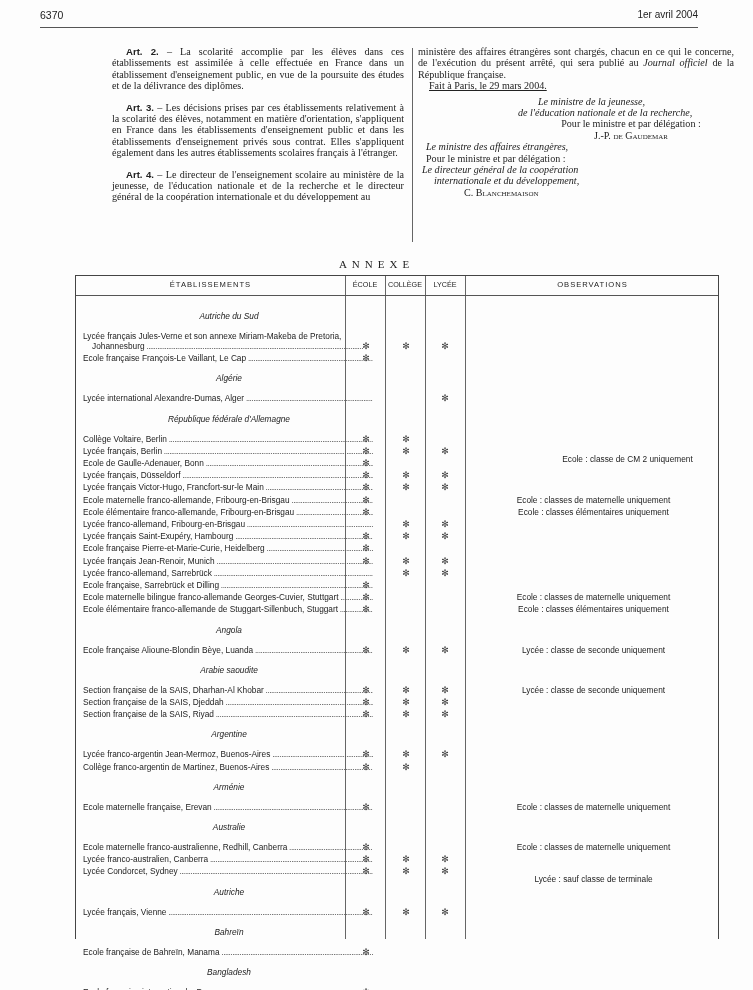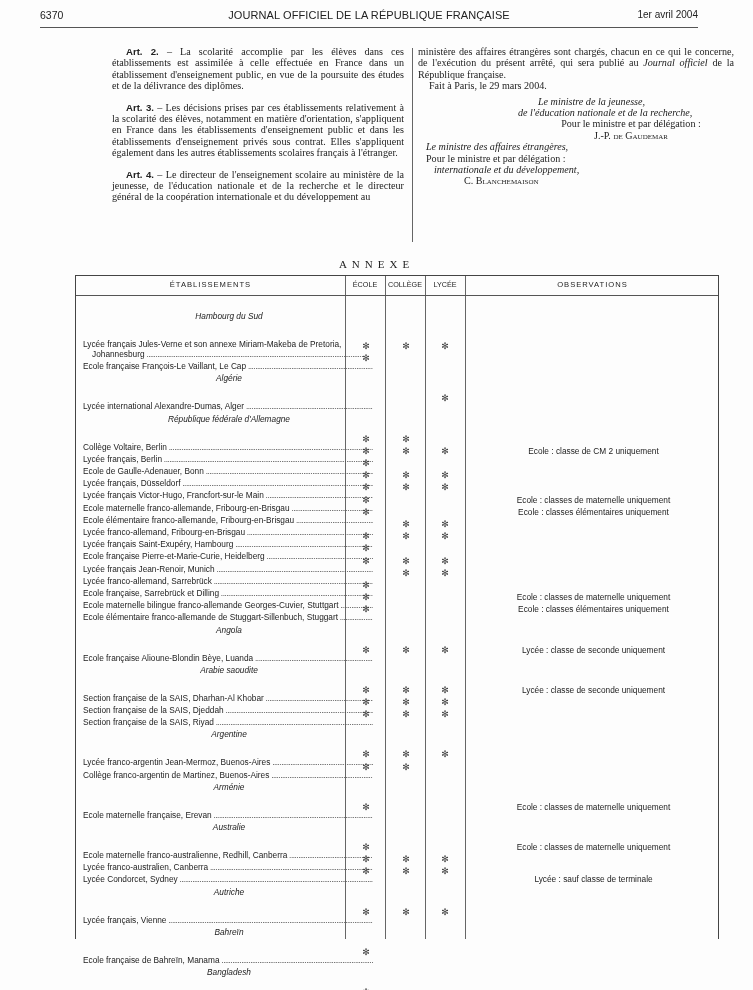--- a/index.html
+++ b/index.html
@@ -16,50 +16,49 @@
 
   
   #cols { position: absolute; left: 76px; top: 46px; width: 622px; height: 200px; margin-left: 36px; }
   #left-col { position: absolute; left: 0; top: 0; width: 292px; font-size: 10.1px; line-height: 11.4px; text-align: justify; }
   #left-col p { margin: 0 0 10px 0; text-indent: 14px; }
   #left-col b { font-family: "Liberation Sans", "DejaVu Sans", sans-serif; font-weight: bold; font-size: 9.6px; }
   #col-sep { position: absolute; left: 300px; top: 2px; height: 194px; border-left: 1px solid #666; }
   #right-col { position: absolute; left: 306px; top: 0; width: 316px; font-size: 10.1px; line-height: 11.4px; }
   #right-col p { margin: 0; }
   #right-col .just { text-align: justify; }
-  #right-col .indent { padding-left: 11px; }
+  #right-col .indent { padding-left: 11px; text-decoration: underline; }
   .ctr { text-align: center; }
   .it { font-style: italic; }
   .sc { font-variant: small-caps; }
 
   
   #annexe-title { position: absolute; left: 0; width: 753px; top: 258px; text-align: center; font-size: 11px; letter-spacing: 5px; }
 
   #tbl { position: absolute; left: 75px; top: 275px; width: 644px; height: 664px; border: 1px solid #444; border-bottom: none; box-sizing: border-box; }
   #tbl .vline { position: absolute; top: 0; bottom: 0; border-left: 1px solid #666; }
   #tbl .hline { position: absolute; left: 0; right: 0; top: 19px; border-top: 1px solid #555; }
   .th { position: absolute; top: 4px; font-size: 7.6px; letter-spacing: 1px; text-align: center; }
   .th-small { letter-spacing: 0; font-size: 7.2px; }
 
   .row { position: absolute; left: 0; width: 644px; font-size: 8.3px; line-height: 10px; }
-  .row .name { position: absolute; left: 7px; width: 290px; white-space: nowrap; overflow: hidden; margin-top: 8px; }
+  .row .name { position: absolute; left: 7px; width: 290px; white-space: nowrap; overflow: hidden; }
   .row .name .lead { color: #555; letter-spacing: -0.5px; }
   .row .country { position: absolute; left: 0; width: 306px; text-align: center; font-style: italic; }
   .star { position: absolute; width: 20px; text-align: center; font-size: 9px; color: #333; }
   .s-ecole { left: 280px; }
   .s-college { left: 320px; }
   .s-lycee { left: 359px; }
   .obs { position: absolute; left: 391px; width: 253px; text-align: center; }
 </style>
 </head>
 <body class="serif">
 
 <div id="hdr" class="sans">
   <span class="pg">6370</span>
-  <div class="ttl">JOURNAL OFFICIEL DE LA RÉPUBLIQUE FRANÇAISE</div>
   <span class="dt">1er avril 2004</span>
   <div class="rule"></div>
 </div>
 
 <div id="cols">
   <div id="left-col">
     <p><b>Art. 2.</b><span> – La scolarité accomplie par les élèves dans ces établissements est assimilée à celle effectuée en France dans un établissement d'enseignement public, en vue de la poursuite des études et de la délivrance des diplômes.</span></p>
     <p><b>Art. 3.</b><span> – Les décisions prises par ces établissements relativement à la scolarité des élèves, notamment en matière d'orientation, s'appliquent en France dans les établissements d'enseignement public et dans les établissements d'enseignement privés sous contrat. Elles s'appliquent également dans les autres établissements scolaires français à l'étranger.</span></p>
     <p><b>Art. 4.</b><span> – Le directeur de l'enseignement scolaire au ministère de la jeunesse, de l'éducation nationale et de la recherche et le directeur général de la coopération internationale et du développement au</span></p>
   </div>
@@ -67,20 +66,21 @@
   <div id="right-col">
     <p class="just"><span>ministère des affaires étrangères sont chargés, chacun en ce qui le concerne, de l'exécution du présent arrêté, qui sera publié au </span><i>Journal officiel</i><span> de la République française.</span></p>
     <p class="indent">Fait à Paris, le 29 mars 2004.</p>
     <div style="height:4px"></div>
     <p class="it" style="padding-left:120px">Le ministre de la jeunesse,</p>
     <p class="it" style="padding-left:100px">de l'éducation nationale et de la recherche,</p>
     <p class="ctr" style="padding-left:110px">Pour le ministre et par délégation :</p>
     <p class="ctr sc" style="padding-left:110px">J.-P. de Gaudemar</p>
     <p class="it" style="padding-left:8px">Le ministre des affaires étrangères,</p>
     <p style="padding-left:8px">Pour le ministre et par délégation :</p>
+    <p class="it" style="padding-left:4px">Le directeur général de la coopération</p>
     <p class="it" style="padding-left:16px">internationale et du développement,</p>
     <p class="sc" style="padding-left:46px">C. Blanchemaison</p>
   </div>
 </div>
 
 <div id="annexe-title">ANNEXE</div>
 
 <div id="tbl" class="sans">
   <div class="vline" style="left:269px"></div>
   <div class="vline" style="left:309px"></div>
@@ -89,21 +89,21 @@
   <div class="hline"></div>
 
   <div class="th" style="left:0;width:269px">ÉTABLISSEMENTS</div>
   <div class="th th-small" style="left:269px;width:40px">ÉCOLE</div>
   <div class="th th-small" style="left:309px;width:40px">COLLÈGE</div>
   <div class="th th-small" style="left:349px;width:40px">LYCÉE</div>
   <div class="th" style="left:389px;width:255px">OBSERVATIONS</div>
 
   <div id="rows">
       <div class="row" style="top: 35px;">
-        <span class="country">Hambourg du Sud</span>
+        <span class="country">Autriche du Sud</span>
       </div>
       <div class="row" style="top: 55px;">
         <span class="name">Lycée français Jules-Verne et son annexe Miriam-Makeba de Pretoria,</span>
         <span class="name" style="top: 10px; left: 16px; width: 281px;"><span>Johannesburg</span><span class="lead"> ........................................................................................................................</span></span>
         <span class="star s-ecole" style="top: 10px;">✻</span>
         <span class="star s-college" style="top: 10px;">✻</span>
         <span class="star s-lycee" style="top: 10px;">✻</span>
       </div>
       <div class="row" style="top: 77.2px;">
         <span class="name"><span>Ecole française François-Le Vaillant, Le Cap</span><span class="lead"> ........................................................................................................................</span></span>
@@ -122,21 +122,21 @@
       <div class="row" style="top: 157.6px;">
         <span class="name"><span>Collège Voltaire, Berlin</span><span class="lead"> ........................................................................................................................</span></span>
         <span class="star s-ecole" style="top: 0px;">✻</span>
         <span class="star s-college" style="top: 0px;">✻</span>
       </div>
       <div class="row" style="top: 169.8px;">
         <span class="name"><span>Lycée français, Berlin</span><span class="lead"> ........................................................................................................................</span></span>
         <span class="star s-ecole" style="top: 0px;">✻</span>
         <span class="star s-college" style="top: 0px;">✻</span>
         <span class="star s-lycee" style="top: 0px;">✻</span>
-        <span class="obs" style="top: 0px;">Ecole : classe de CM 2 uniquement</span>
+        <span class="obs" style="top: 8px; padding-left: 34px;">Ecole : classe de CM 2 uniquement</span>
       </div>
       <div class="row" style="top: 182px;">
         <span class="name"><span>Ecole de Gaulle-Adenauer, Bonn</span><span class="lead"> ........................................................................................................................</span></span>
         <span class="star s-ecole" style="top: 0px;">✻</span>
       </div>
       <div class="row" style="top: 194.2px;">
         <span class="name"><span>Lycée français, Düsseldorf</span><span class="lead"> ........................................................................................................................</span></span>
         <span class="star s-ecole" style="top: 0px;">✻</span>
         <span class="star s-college" style="top: 0px;">✻</span>
         <span class="star s-lycee" style="top: 0px;">✻</span>

